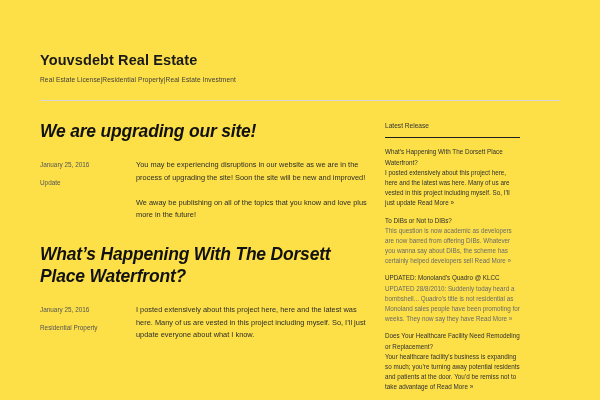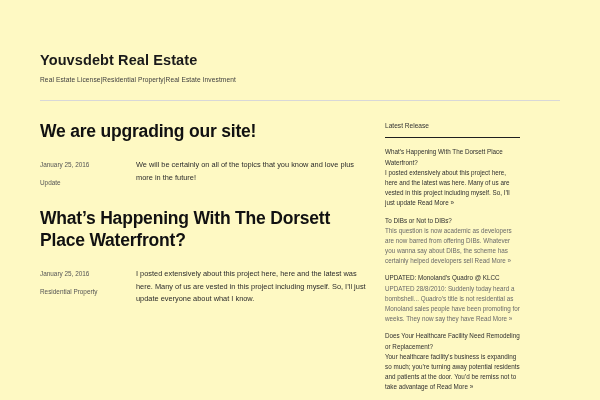--- a/index.html
+++ b/index.html
@@ -14,21 +14,21 @@
   body {
     font-family: "Liberation Sans", sans-serif;
     color: #222222;
     -webkit-font-smoothing: antialiased;
   }
 
   .page {
     position: relative;
     width: 600px;
     height: 400px;
-    background: #fef9c3;
+    background: #fde047;
     overflow: hidden;
   }
 
   
   .site-header {
     padding: 52px 40px 0 40px;
   }
   .site-title {
     font-size: 14.5px;
     font-weight: bold;
@@ -72,20 +72,21 @@
   .article + .article {
     padding-top: 22px;
   }
   .article-title {
     font-size: 17.5px;
     font-weight: bold;
     line-height: 1.25;
     color: #111111;
     margin: 0 0 16px 0;
     letter-spacing: -0.2px;
+    font-style: italic;
   }
   .article-body {
     display: flex;
   }
   .meta {
     width: 96px;
     flex: 0 0 96px;
     padding-top: 2px;
   }
   .meta-date {
@@ -148,21 +149,22 @@
     <div class="main-col">
 
       <article class="article">
         <h2 class="article-title">We are upgrading our site!</h2>
         <div class="article-body">
           <div class="meta">
             <div class="meta-date">January 25, 2016</div>
             <div class="meta-cat">Update</div>
           </div>
           <div class="body-text">
-            <p>We will be certainly on all of the topics that you know and love plus more in the future!</p>
+            <p>You may be experiencing disruptions in our website as we are in the process of upgrading the site! Soon the site will be new and improved!</p>
+            <p>We away be publishing on all of the topics that you know and love plus more in the future!</p>
           </div>
         </div>
       </article>
 
       <article class="article">
         <h2 class="article-title">What’s Happening With The Dorsett Place Waterfront?</h2>
         <div class="article-body">
           <div class="meta">
             <div class="meta-date">January 25, 2016</div>
             <div class="meta-cat">Residential Property</div>

